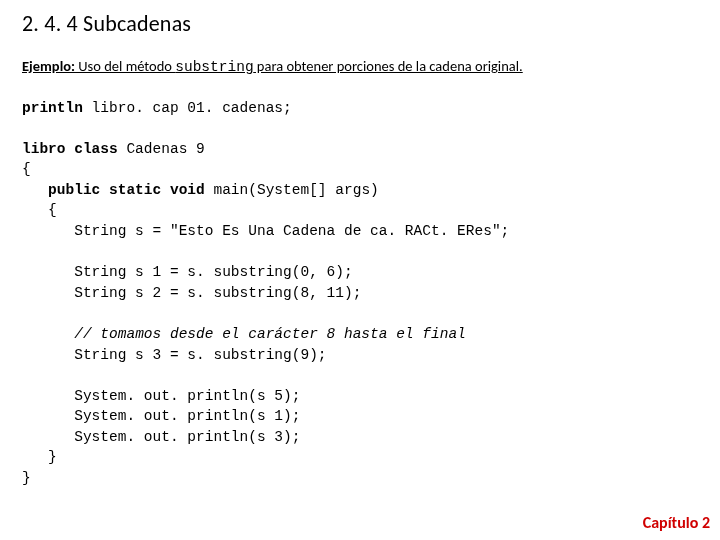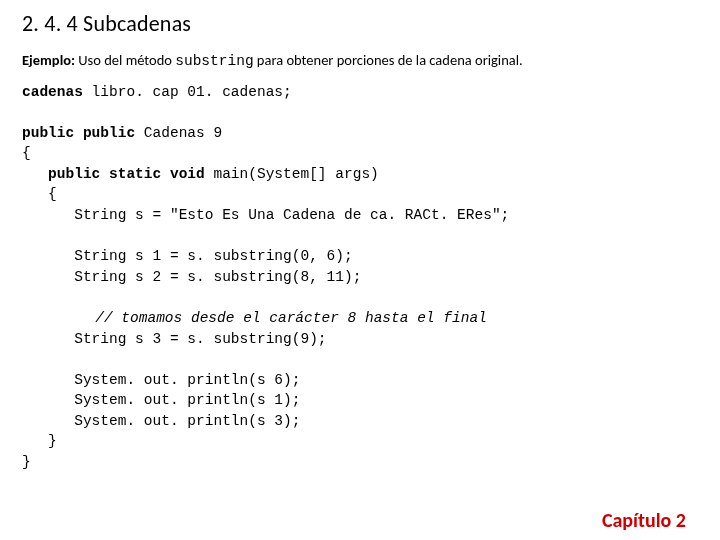--- a/index.html
+++ b/index.html
@@ -8,69 +8,70 @@
     height: 540px;
     background: #fff;
     font-family: Calibri, Arial, sans-serif;
     padding: 10px 22px 8px 22px;
     position: relative;
     color: #000;
   }
   .heading {
     font-size: 22px;
     font-weight: 400;
-    margin-bottom: 14px;
+    margin-bottom: 20px;
     letter-spacing: 0.2px;
   }
   .intro {
     font-size: 14.5px;
-    margin-bottom: 10px;
+    margin-bottom: 20px;
     line-height: 1.35;
+    text-decoration: underline;
   }
   .intro strong { font-weight: 700; }
   .mono-in { font-family: "Courier New", monospace; font-size: 14.5px; }
   .code {
     font-family: "Courier New", monospace;
     font-size: 14.5px;
     white-space: pre;
     line-height: 1.42;
   }
   .kw { font-weight: 700; }
-  .comment { font-style: italic; margin-left: 21px; }
+  .comment { font-style: italic; }
   .footer {
     position: absolute;
     bottom: 8px;
-    right: 34px;
+    right: 10px;
     color: #d00000;
     font-weight: 700;
-    font-size: 20px;
+    font-size: 16px;
   }
 </style>
 </head>
 <body>
 
 <h1 class="heading">2. 4. 4 Subcadenas</h1>
 
 <p class="intro">
   <strong>Ejemplo:</strong><span> Uso del método </span><span class="mono-in">substring</span><span> para obtener porciones de la cadena original.</span>
 </p>
 
-<div class="code"><span class="kw">cadenas</span><span> libro. cap 01. cadenas;</span>
+<div class="code"><span class="kw">println</span><span> libro. cap 01. cadenas;</span>
 
-<span class="kw">public public</span><span> Cadenas 9</span>
+<span class="kw">libro class</span><span> Cadenas 9</span>
 <span>{</span>
 <span>   </span><span class="kw">public static void</span><span> main(System[] args)</span>
 <span>   {</span>
 <span>      String s = "Esto Es Una Cadena de ca. RACt. ERes";</span>
 
 <span>      String s 1 = s. substring(0, 6);</span>
 <span>      String s 2 = s. substring(8, 11);</span>
 
 <span>      </span><span class="comment">// tomamos desde el carácter 8 hasta el final</span>
 <span>      String s 3 = s. substring(9);</span>
 
-<span>      System. out. println(s 6);</span>
+<span>      System. out. println(s 5);</span>
 <span>      System. out. println(s 1);</span>
 <span>      System. out. println(s 3);</span>
 <span>   }</span>
 <span>}</span></div>
 
 <div class="footer">Capítulo 2</div>
 
 </body></html>

